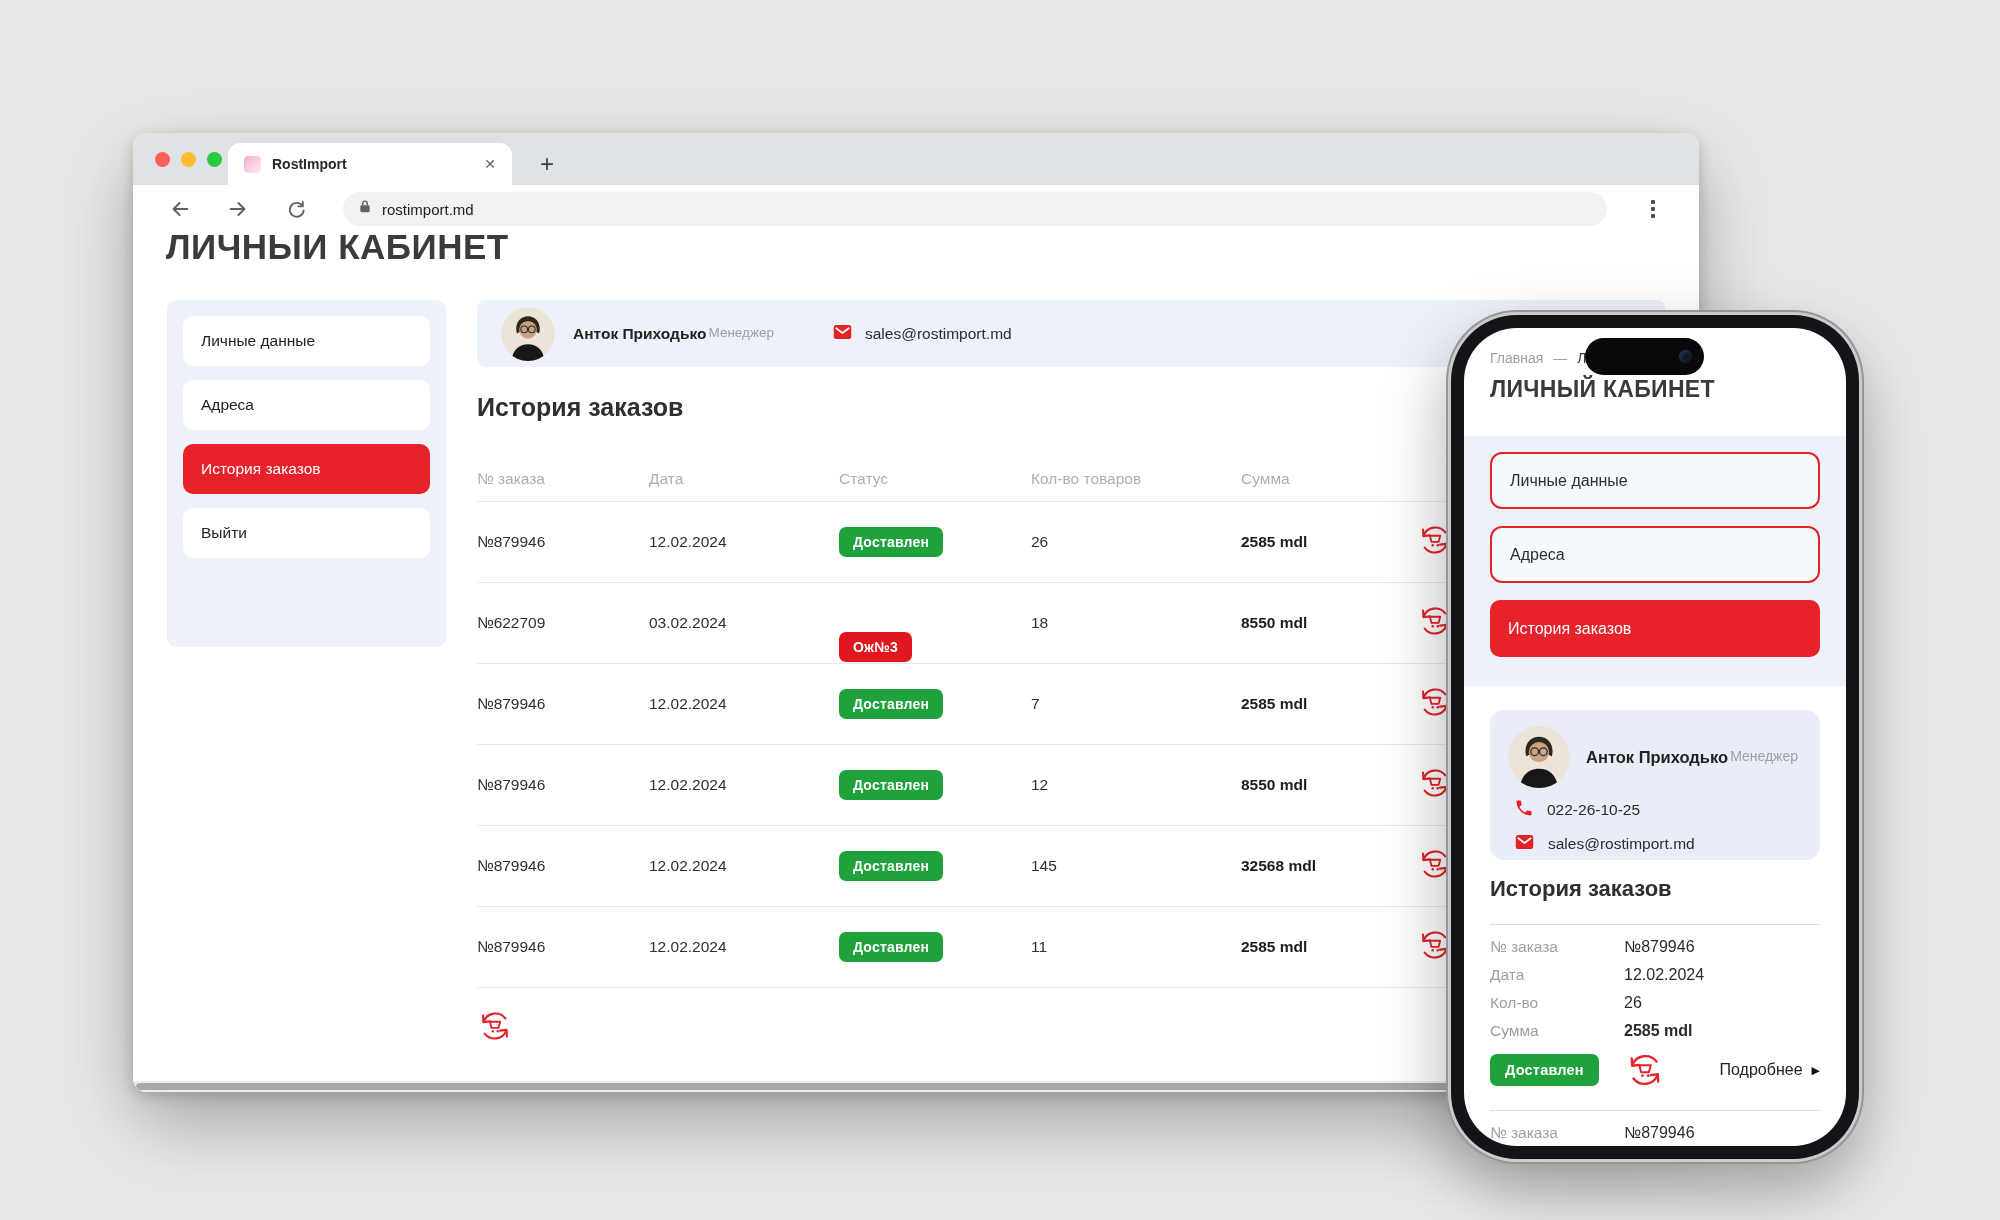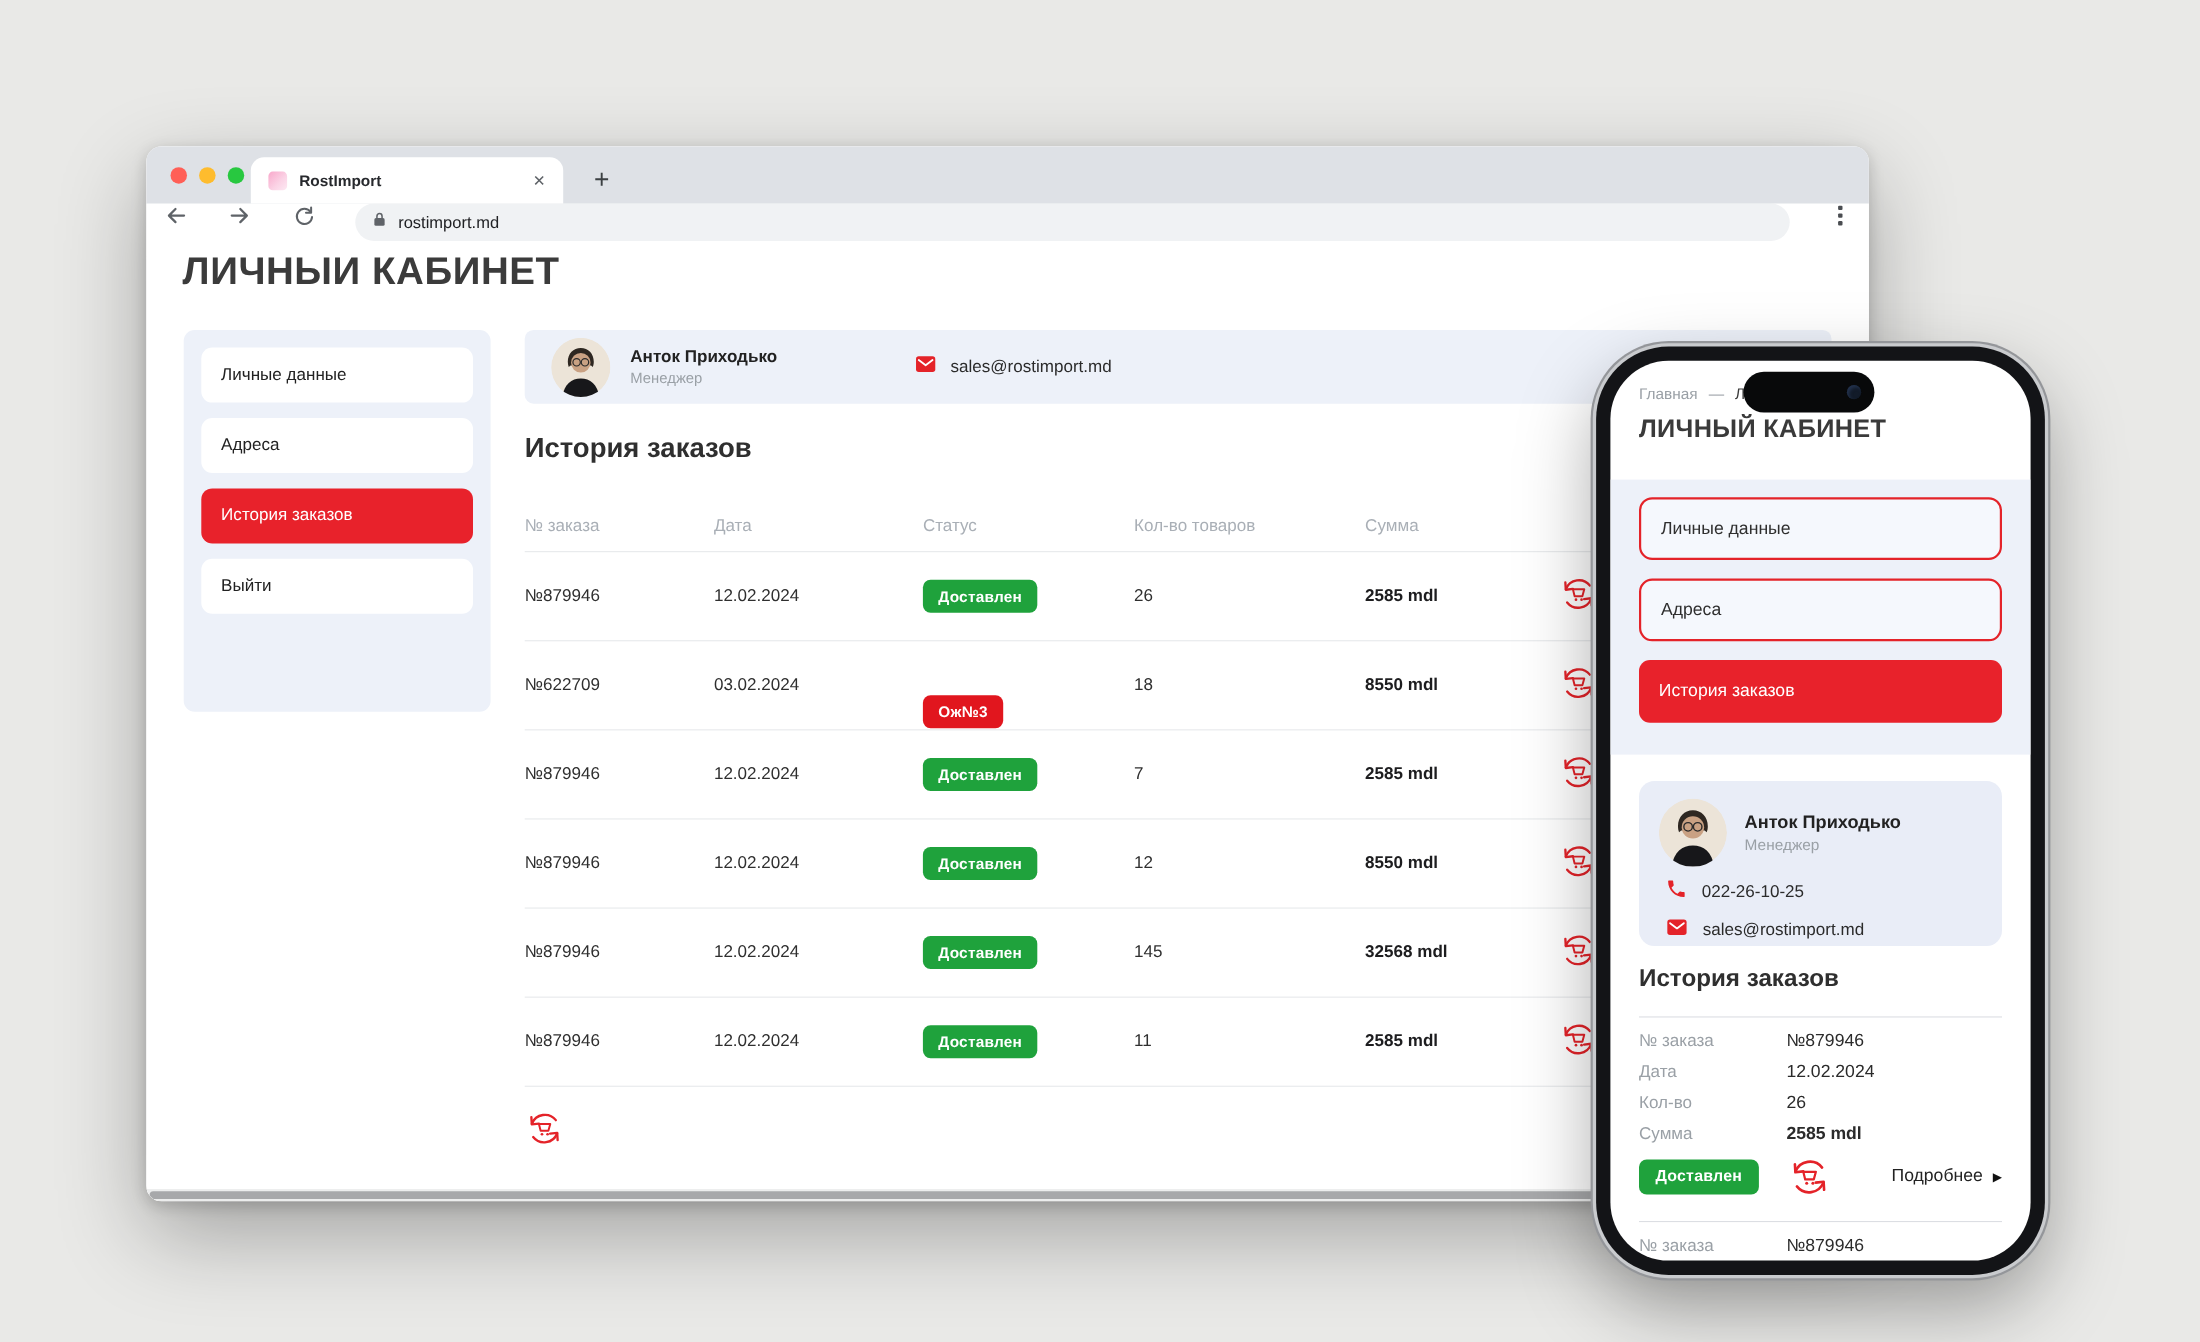--- a/index.html
+++ b/index.html
@@ -13,21 +13,21 @@
   .traffic{position:absolute;left:22px;top:0;height:52px;display:flex;align-items:center;gap:11px;}
   .tl{width:15px;height:15px;border-radius:50%;display:inline-block;}
   .tl-red{background:#ff5f57;}.tl-yellow{background:#febc2e;}.tl-green{background:#28c840;}
   .tab{margin-left:95px;width:252px;height:42px;background:#fff;border-radius:12px 12px 0 0;
     display:flex;align-items:center;padding:0 16px;gap:11px;}
   .favicon{width:17px;height:17px;border-radius:4px;background:linear-gradient(135deg,#f9a8cb 0%,#fbd4e6 60%,#fde9f3 100%);flex:none;}
   .tab-title{font-size:14px;font-weight:700;color:#27292d;flex:1;white-space:nowrap;overflow:hidden;}
   .tab-close{color:#5f6368;font-size:14px;cursor:pointer;}
   .newtab{margin-left:18px;width:34px;height:42px;display:flex;align-items:center;justify-content:center;
     font-size:24px;color:#3c4043;font-weight:400;}
-  .urlrow{height:48px;background:#fff;display:flex;padding:0 16px;gap:36px;}
+  .urlrow{height:48px;background:#fff;display:flex;align-items:center;padding:0 36px;gap:36px;}
   .navic{width:22px;height:22px;flex:none;display:flex;align-items:center;justify-content:center;}
   .urlbar{flex:1;height:34px;background:#f0f2f4;border-radius:17px;display:flex;align-items:center;
     padding:0 15px;gap:10px;}
   .urltext{font-size:15px;color:#202124;}
   .kebab{width:20px;height:22px;display:flex;flex-direction:column;align-items:center;justify-content:center;gap:3px;}
   .kebab i{width:4px;height:4px;border-radius:1px;background:#4a4d51;display:block;}
 
   .content{position:relative;height:859px;background:#fff;overflow:hidden;}
   .content h1{position:absolute;left:33px;top:-6px;margin:0;font-size:35px;font-weight:800;color:#3b3b3b;letter-spacing:.5px;}
 
@@ -35,21 +35,21 @@
   .sidebar{position:absolute;left:34px;top:67px;width:279px;height:347px;background:#edf1f9;border-radius:10px;
     box-sizing:border-box;padding:16px;display:flex;flex-direction:column;gap:14px;}
   .side-item{height:50px;background:#fff;border-radius:10px;display:flex;align-items:center;
     padding-left:18px;font-size:15.5px;color:#222;cursor:pointer;}
   .side-item.active{background:#e8222b;color:#fff;}
 
   
   .profilebar{position:absolute;left:344px;top:67px;width:1188px;height:67px;background:#edf1f9;border-radius:8px;
     display:flex;align-items:center;padding:0 24px;box-sizing:border-box;gap:18px;}
   .avatar{width:54px;height:54px;border-radius:50%;overflow:hidden;flex:none;display:block;}
-  .pcol{display:flex;flex-direction:column;gap:2px;min-width:200px;}
+  .pcol{display:flex;flex-direction:row;gap:2px;min-width:200px;}
   .pname{font-size:15.5px;font-weight:800;color:#222;}
   .prole{font-size:13.5px;color:#9aa0a6;}
   .contact{display:flex;align-items:center;gap:12px;font-size:15.5px;color:#2b2b2b;cursor:pointer;}
   .contact.mail{margin-left:40px;}
 
   .content h2{position:absolute;left:344px;top:160px;margin:0;font-size:25px;font-weight:800;color:#2f2f2f;}
 
   
   .table{position:absolute;left:344px;top:224px;width:1000px;}
   .trow,.thead{display:grid;grid-template-columns:172px 190px 192px 210px 176px 60px;align-items:center;}

